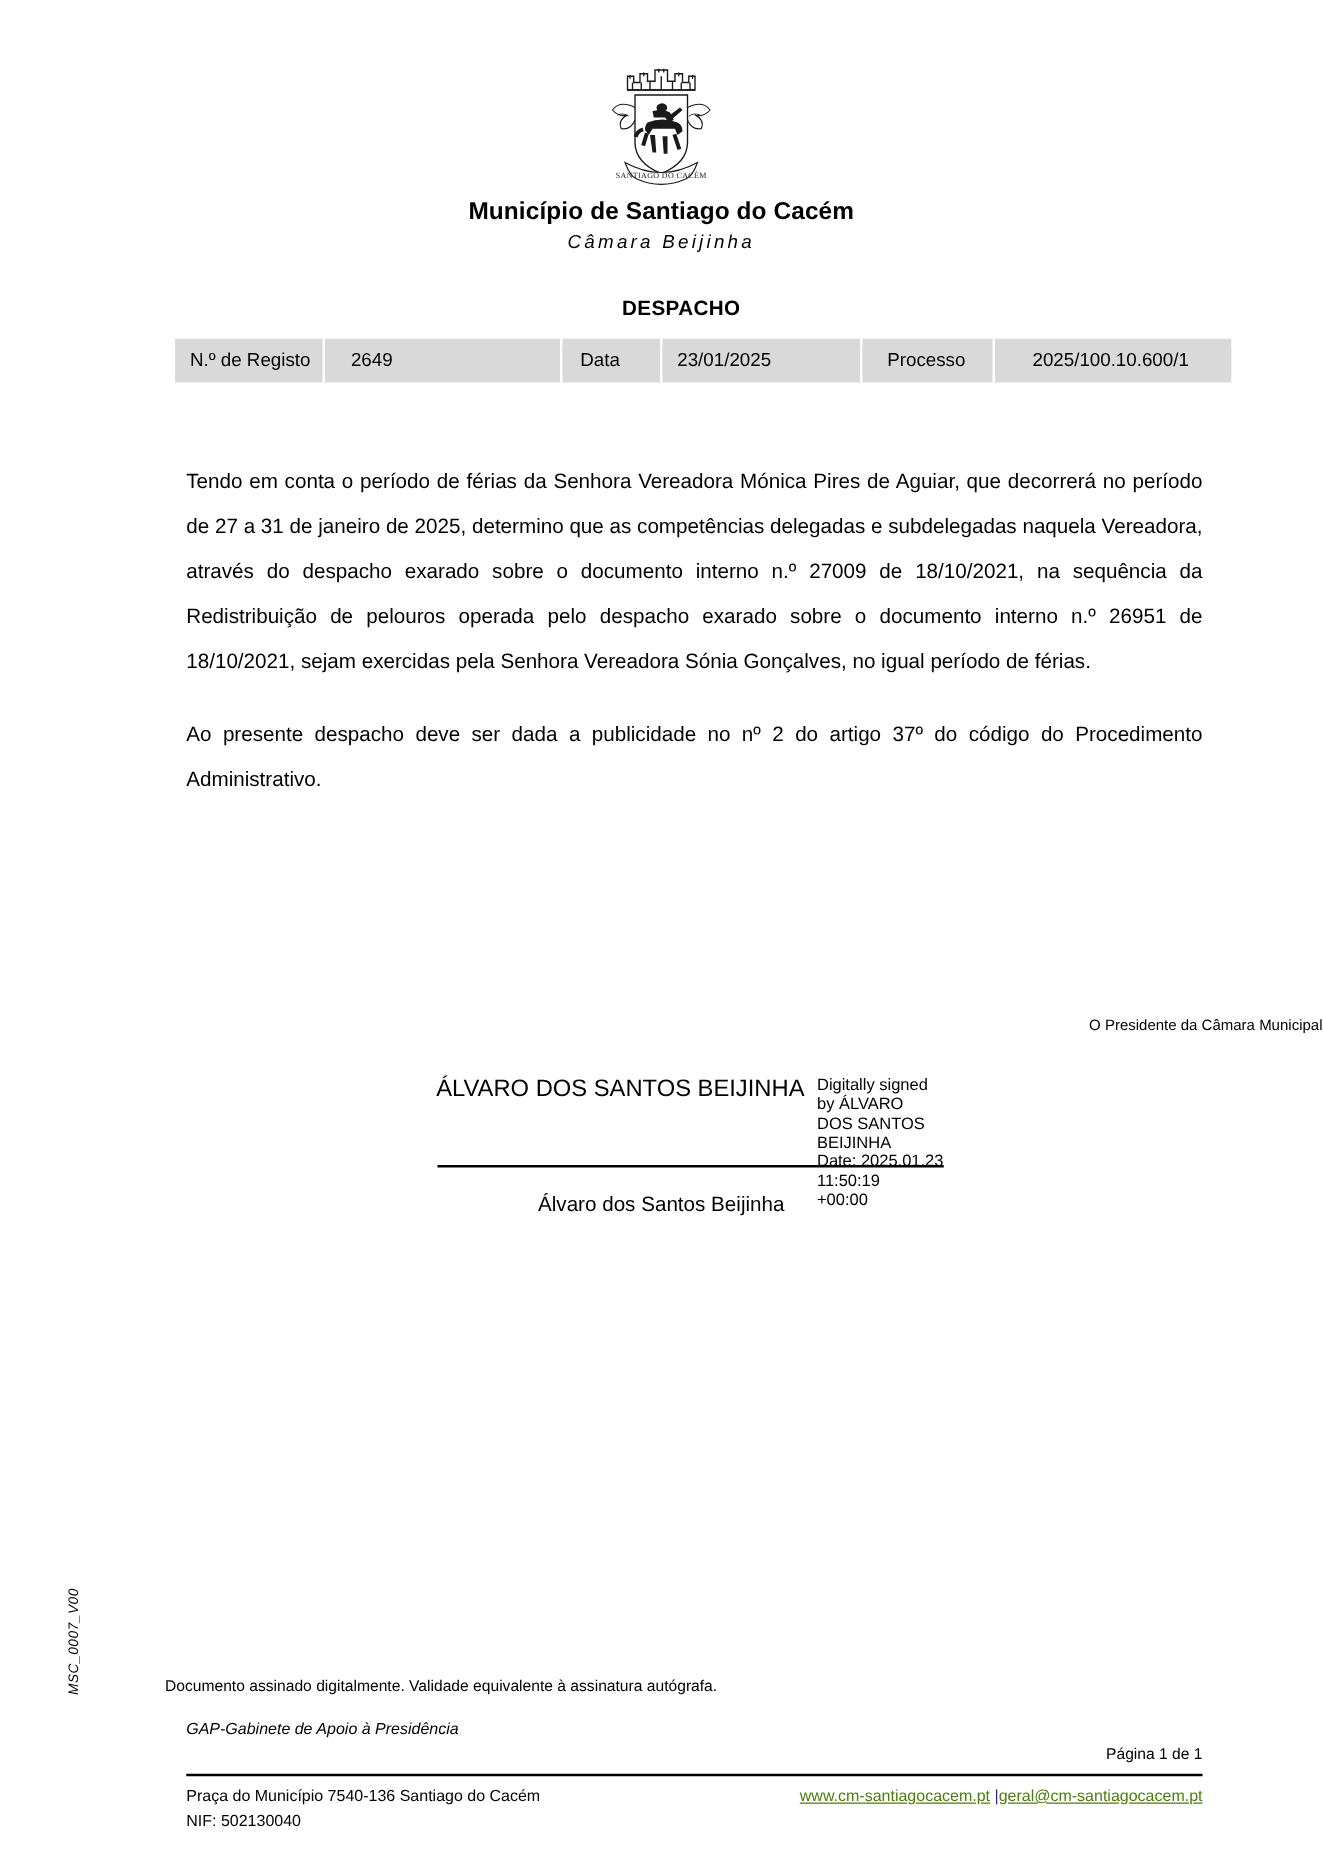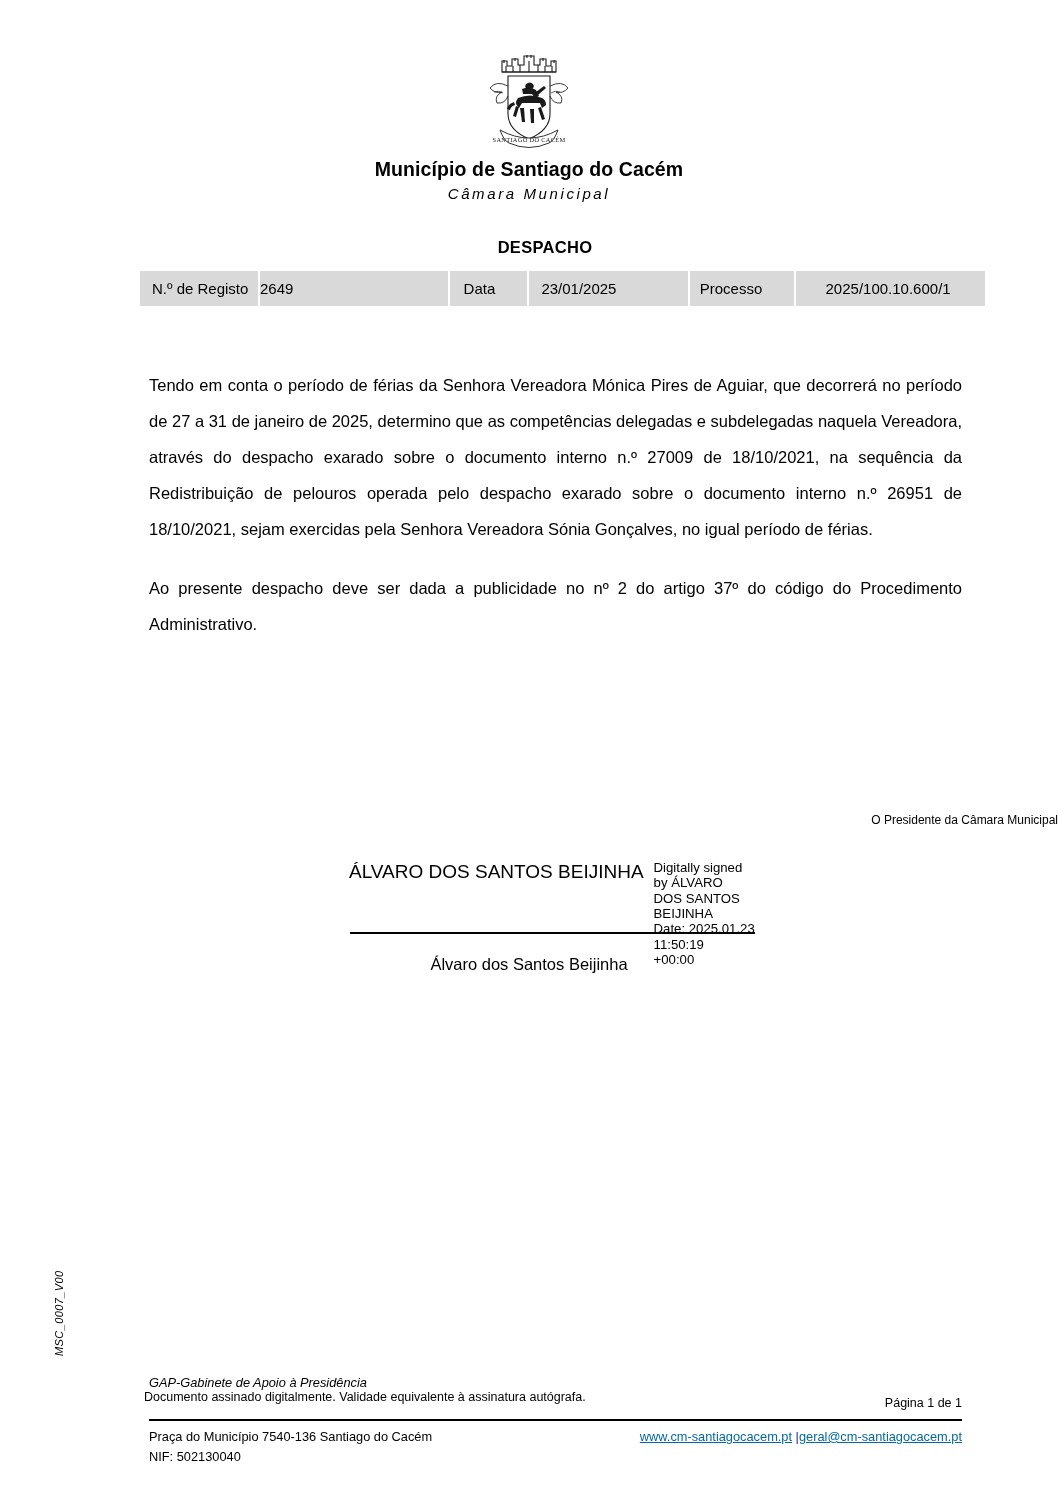--- a/index.html
+++ b/index.html
@@ -81,24 +81,24 @@
     background: #d9d9d9;
     box-sizing: border-box;
   }
   .meta-sep {
     width: 2px;
     height: 35px;
     background: #ffffff;
     flex: 0 0 auto;
   }
   .cell-label-reg   { width: 125px; padding-left: 12px; }
-  .cell-value-reg   { width: 200px; padding-left: 0; }
+  .cell-value-reg   { width: 200px; padding-left: 21px; }
   .cell-label-data  { width: 82px;  padding-left: 14px; }
   .cell-value-data  { width: 168px; padding-left: 12px; }
-  .cell-label-proc  { width: 110px; padding-left: 10px; }
+  .cell-label-proc  { width: 110px; padding-left: 20px; }
   .cell-value-proc  { width: 200px; padding-left: 30px; }
 
   
   .body-block {
     position: absolute;
     top: 368px;
     left: 149px;
     width: 813px;
   }
   .para {
@@ -169,23 +169,22 @@
     white-space: nowrap;
     transform: rotate(-90deg);
     transform-origin: left top;
     color: #000;
   }
 
   
   .footnote {
     position: absolute;
     top: 1342px;
-    left: 144px;
+    left: 132px;
     font-size: 12.5px;
-    margin-top: 48px;
   }
   .dept {
     position: absolute;
     top: 1375px;
     left: 149px;
     font-size: 12.8px;
     font-style: italic;
   }
   .pageno {
     position: absolute;
@@ -214,21 +213,21 @@
     position: absolute;
     top: 1427px;
     left: 149px;
     width: 813px;
     text-align: right;
     font-size: 12.8px;
     line-height: 1.55;
   }
   .foot-right .fax-label { font-style: italic; }
   .link {
-    color: #0369a1;
+    color: #4d7c0f;
     text-decoration: underline;
   }
   .pipe { color: #2b2b8f; }
 </style>
 </head>
 <body>
 
 <div class="page">
 
   <div class="header">
@@ -256,21 +255,21 @@
 
         <path d="M38 44 q-12 -6 -18 2 q5 6 12 4 q-8 4 -5 11 q8 1 11 -7" stroke-width="0.85"></path>
         <path d="M80 44 q12 -6 18 2 q-5 6 -12 4 q8 4 5 11 q-8 1 -11 -7" stroke-width="0.85"></path>
         <path d="M24 50 q5 -2 9 1 M90 50 q-5 -2 -9 1" stroke-width="0.7"></path>
 
         <path d="M30 88 q29 16 58 0 q-4 11 -9 13 q-20 9 -40 0 q-5 -2 -9 -13 z" fill="#fff" stroke-width="0.9"></path>
       </g>
       <text x="59" y="100" font-family="'Liberation Serif', serif" font-size="6.4" fill="#1a1a1a" text-anchor="middle" letter-spacing="0.3">SANTIAGO DO CACÉM</text>
     </svg>
     <div class="org-name">Município de Santiago do Cacém</div>
-    <div class="org-sub">Câmara Municipal</div>
+    <div class="org-sub">Câmara Beijinha</div>
   </div>
 
   <div class="doc-title">DESPACHO</div>
 
   <div class="meta-table">
     <div class="meta-cell cell-label-reg">N.º de Registo</div>
     <div class="meta-sep"></div>
     <div class="meta-cell cell-value-reg">2649</div>
     <div class="meta-sep"></div>
     <div class="meta-cell cell-label-data">Data</div>

